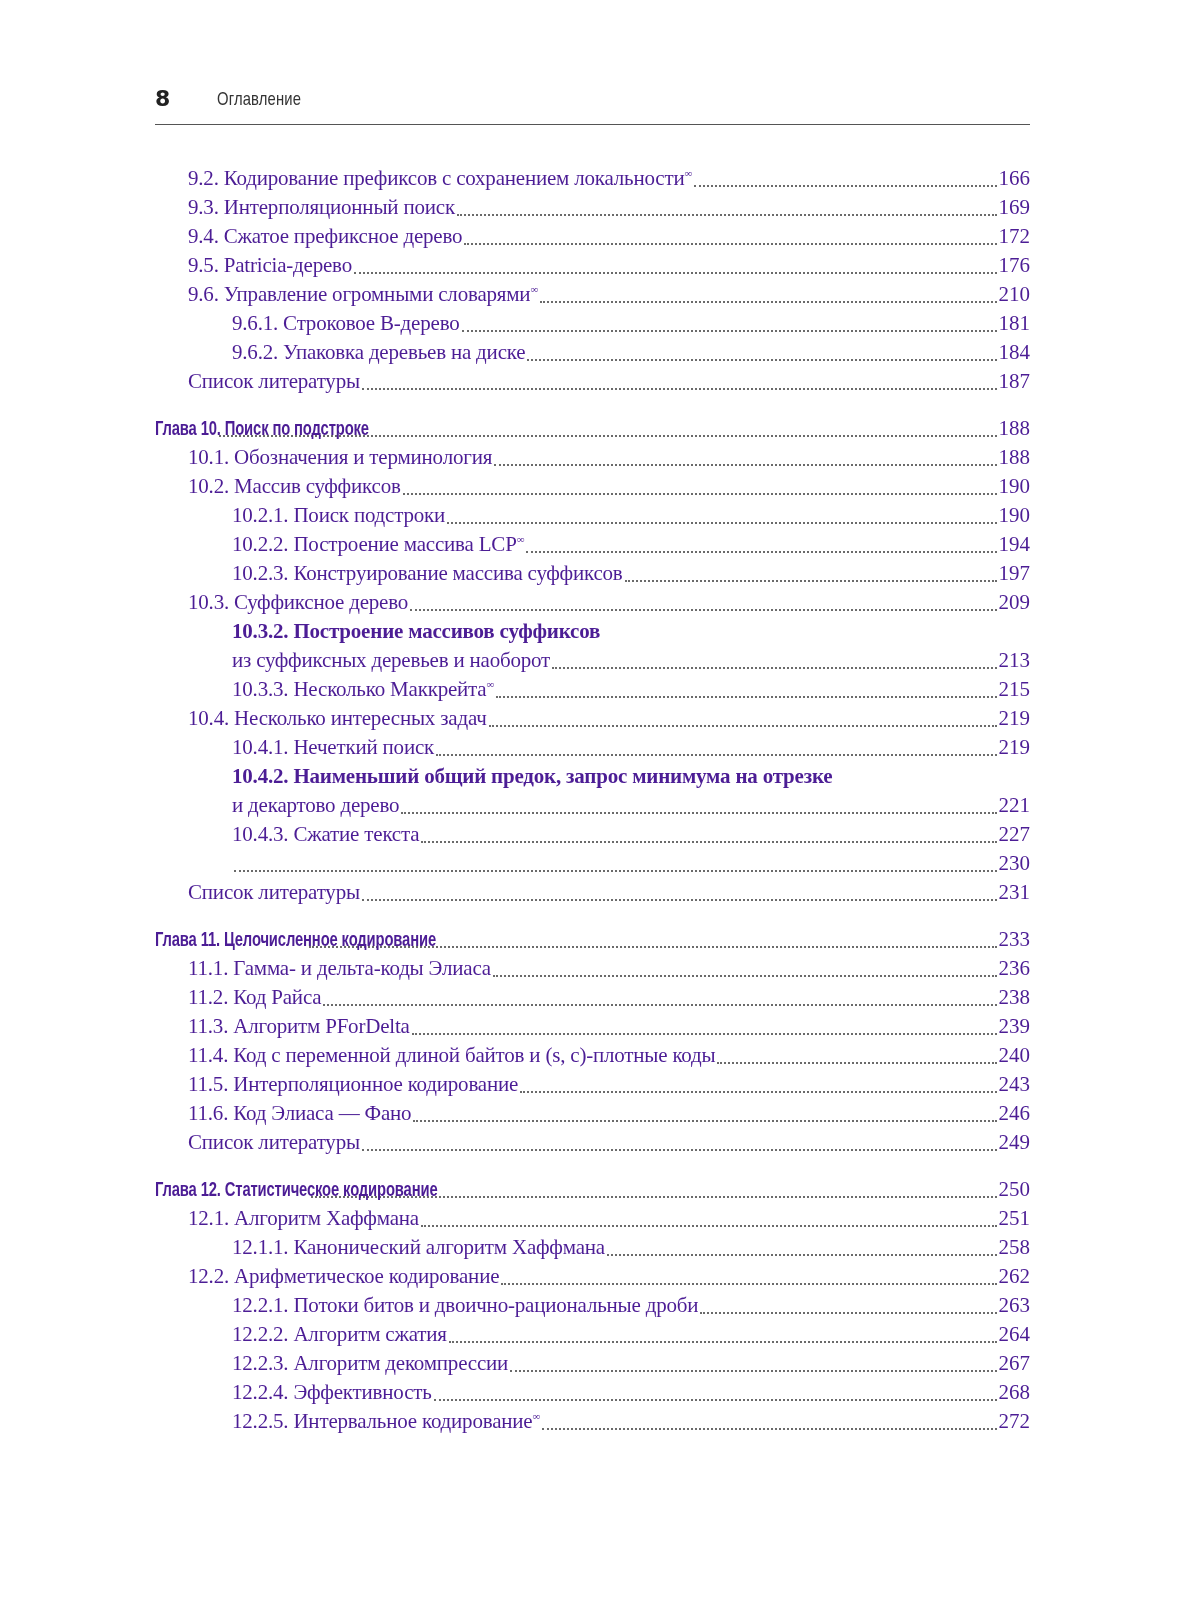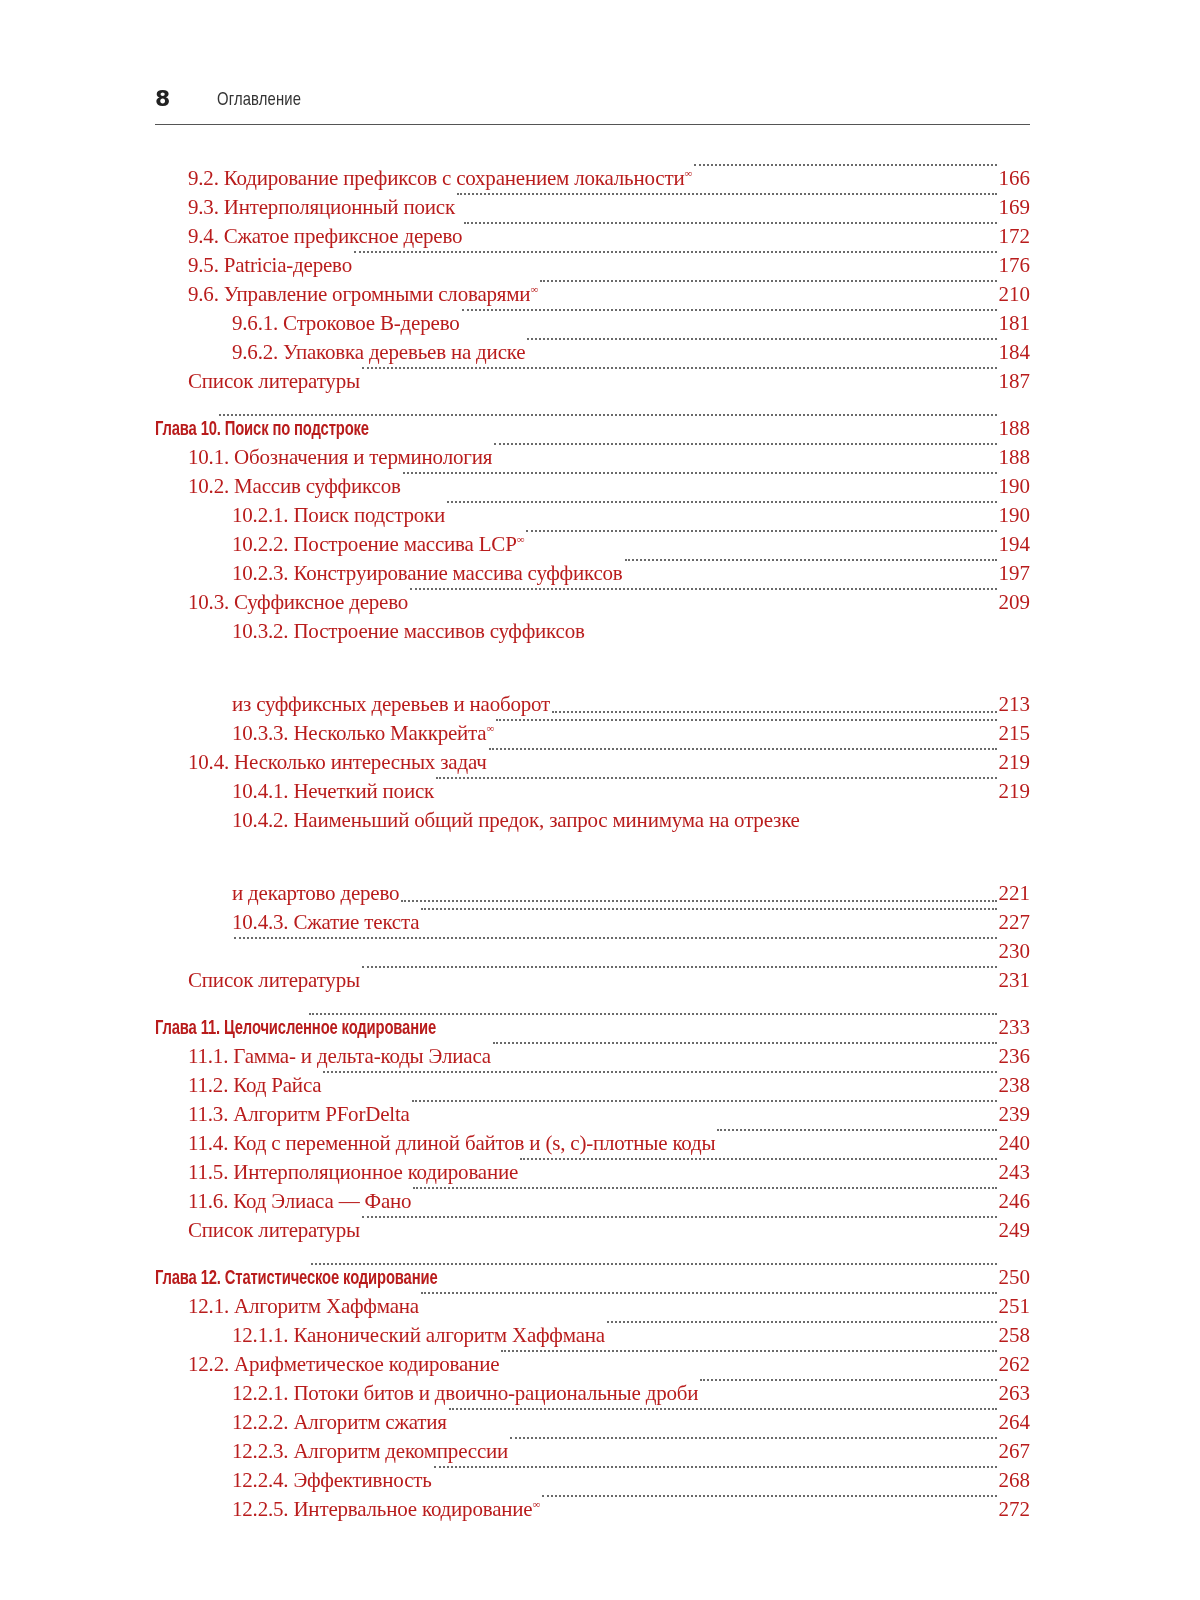--- a/index.html
+++ b/index.html
@@ -33,25 +33,25 @@
     letter-spacing: 0.2px;
   }
   .toc {
     position: absolute;
     left: 155px; top: 164px;
     width: 875px;
   }
   .toc-entry {
     position: relative;
     display: flex;
-    align-items: flex-start;
+    align-items: flex-end;
     font-family: "Liberation Serif", serif;
     font-size: 21px;
     line-height: 29px;
-    color: #b91c1c;
+    color: #4c1d95;
   }
   .toc-entry.lvl0 { padding-left: 0; margin-top: 18px; }
   .toc-entry.lvl0:first-child { margin-top: 0; }
   .toc-entry.lvl1 { padding-left: 33px; }
   .toc-entry.lvl2 { padding-left: 77px; }
   .toc-title {
     white-space: nowrap;
     letter-spacing: -0.2px;
   }
   .toc-entry.lvl0 .toc-title {
@@ -72,22 +72,22 @@
     flex: 1;
     margin: 0 2px 6px 2px;
     border-bottom: 2px dotted #6a6a6a;
     min-width: 10px;
   }
   .toc-page {
     white-space: nowrap;
     text-align: right;
   }
   .multi { display: flex; flex-direction: column; flex: 1; }
-  .multi .line-first { white-space: nowrap; }
-  .multi .line-last { display: flex; align-items: flex-end; margin-top: 44px; }
+  .multi .line-first { white-space: nowrap; font-weight: bold; }
+  .multi .line-last { display: flex; align-items: flex-end; }
 </style>
 </head>
 <body>
 
 <div class="page-header">
   <span class="page-number">8</span>
   <span class="running-title">Оглавление</span>
 </div>
 
 <div class="toc" id="toc">

